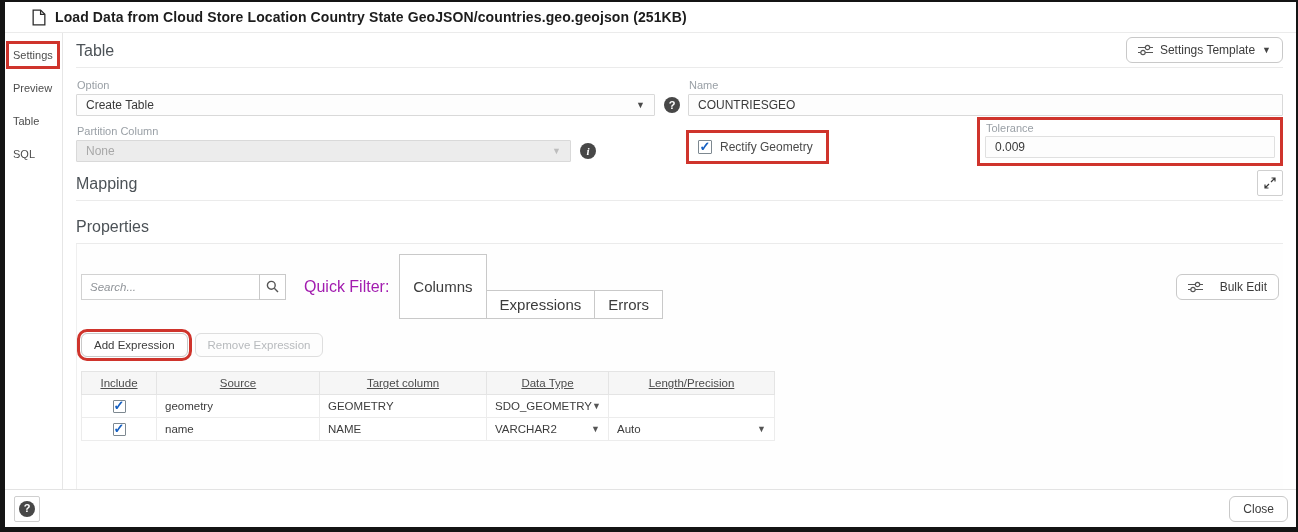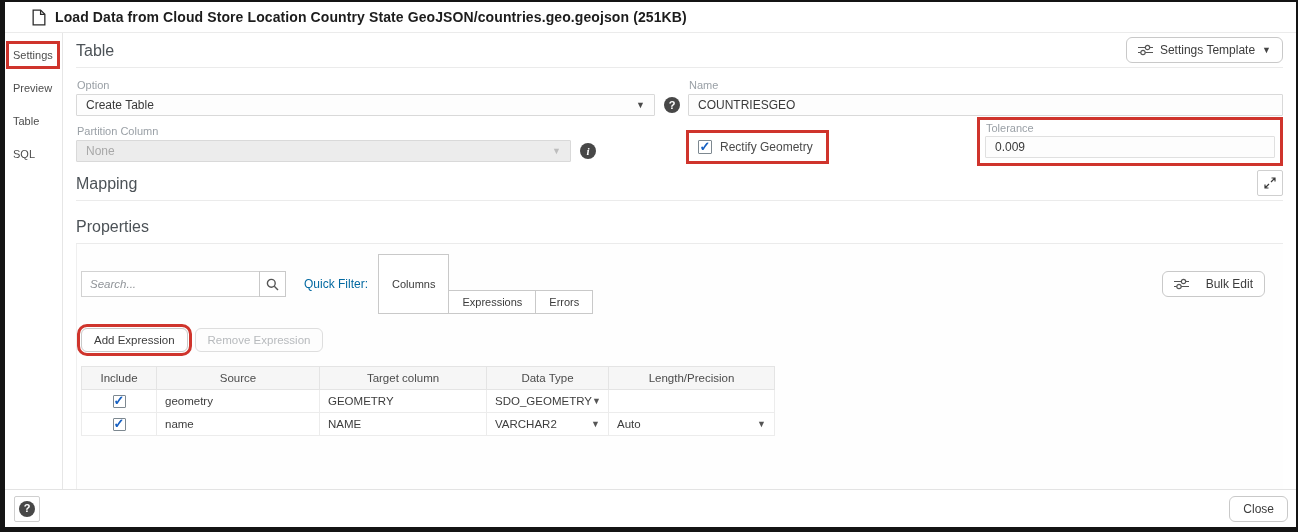--- a/index.html
+++ b/index.html
@@ -74,34 +74,34 @@
   .mapping-body { flex:1; display:flex; flex-direction:column; min-height:0;
                   border-left:1px solid #efefef; background:#fefefe; padding-left:2px; }
   .map-toolbar { display:flex; align-items:center; padding:10px 0 6px 2px; }
   .searchbox { display:flex; }
   .search-input { width:178px; height:26px; border:1px solid #d2d2d2; border-right:none; font-size:11.5px;
                   padding:12px 8px; font-style:italic; color:#555; background:#fff; outline:none;
                   font-family:"Liberation Sans", sans-serif; }
   .search-input::placeholder { color:#8f9398; font-style:italic; }
   .search-btn { width:27px; height:26px; border:1px solid #c9c9c9; background:#fff;
                 display:inline-flex; align-items:center; justify-content:center; cursor:pointer; }
-  .qf-label { font-size:12px; color:#0369a1; margin:0 10px 0 18px; }
+  .qf-label { font-size:16px; color:#a21caf; margin:0 10px 0 18px; }
   .btn-group { display:inline-flex; }
-  .btn-group .btn { border-radius:0; padding:5px 13px; font-size:11px; }
+  .btn-group .btn { border-radius:0; padding:5px 13px; font-size:15px; }
   .btn-group .btn + .btn { margin-left:-1px;margin-top:36px; }
   .map-toolbar .spacer { flex:1; }
 
   .expr-row { display:flex; gap:7px; padding:8px 0 4px 2px; }
   .expr-row .btn { font-size:11.5px; padding:5px 12px; }
 
   
   .grid { margin:10px 0 0 2px; border:1px solid #dcdcdc; border-collapse:collapse; width:693px;
           background:#fff; font-size:11.5px; table-layout:fixed; }
   .grid th { background:#f6f6f6; color:#4c4c4c; font-weight:normal; height:23px;
-             border:1px solid #e4e4e4; text-align:center; }
+             border:1px solid #e4e4e4; text-align:center;text-decoration:underline; }
   .grid td { height:23px; border:1px solid #ececec; padding:0 8px; color:#3d3d3d; }
   .col-include { width:75px; } .col-source { width:163px; } .col-target { width:167px; }
   .col-dtype { width:122px; } .col-len { width:166px; }
   .cell-center { text-align:center; }
   .cell-select { display:flex; align-items:center; justify-content:space-between; cursor:pointer; }
   .cell-select .caret { font-size:9px; color:#555; }
   .grid .checkbox { width:13px; height:13px; margin:0 auto; }
 
   .grid-fill { flex:1; }
 
@@ -224,21 +224,21 @@
                 </svg>
             </span>
           </span>
           <span class="qf-label">Quick Filter:</span>
           <span class="btn-group">
             <button class="btn">Columns</button>
             <button class="btn">Expressions</button>
             <button class="btn">Errors</button>
           </span>
           <span class="spacer"></span>
-          <button class="btn" style="margin-right:18px;gap:17px;">
+          <button class="btn" style="margin-right:4px;gap:17px;">
             <span style="display:inline-flex;">
               <svg width="15" height="12" viewBox="0 0 15 12">
                   <path d="M0 3.5 h15 M0 8.5 h15" stroke="#555" stroke-width="1.2" fill="none"></path>
                   <circle cx="9.5" cy="3.5" r="2.2" fill="#fff" stroke="#555" stroke-width="1.2"></circle>
                   <circle cx="5" cy="8.5" r="2.2" fill="#fff" stroke="#555" stroke-width="1.2"></circle>
                 </svg>
             </span>
             <span>Bulk Edit</span>
           </button>
         </div>

